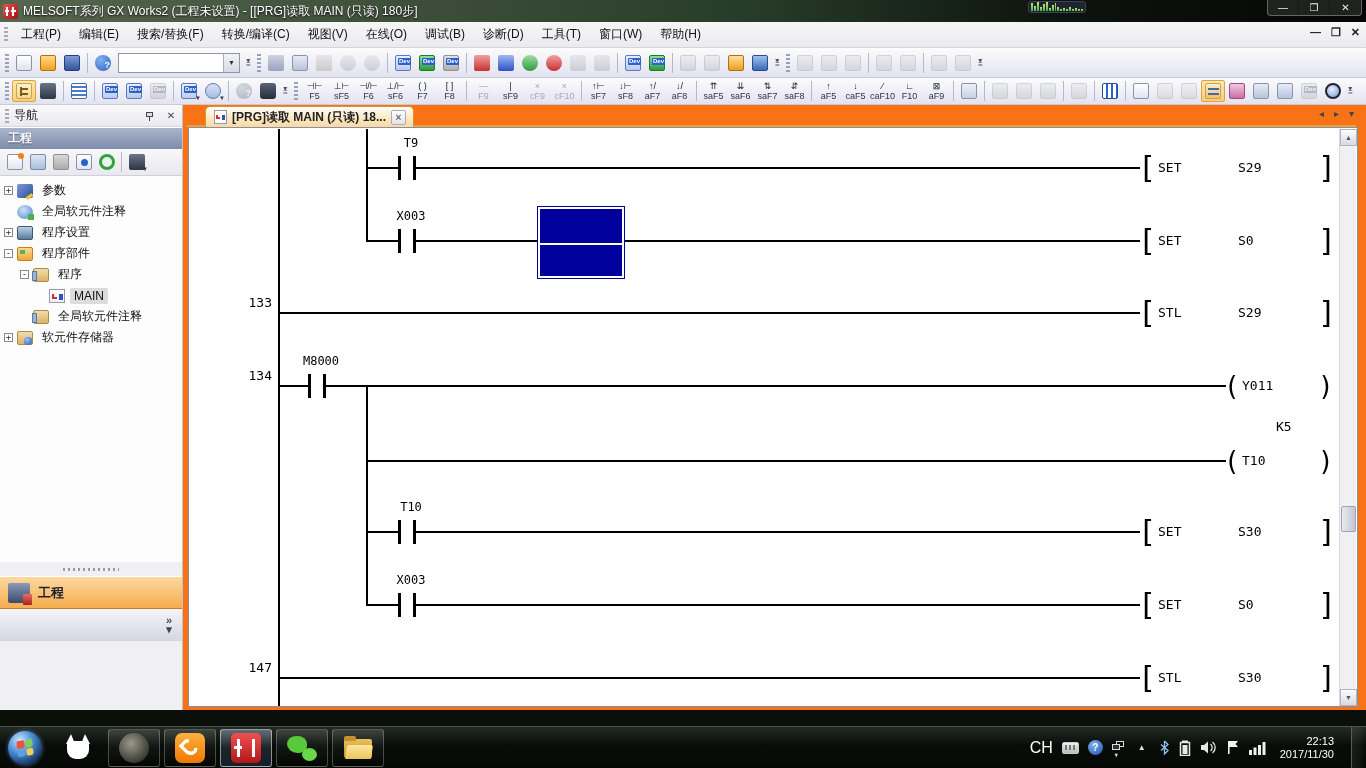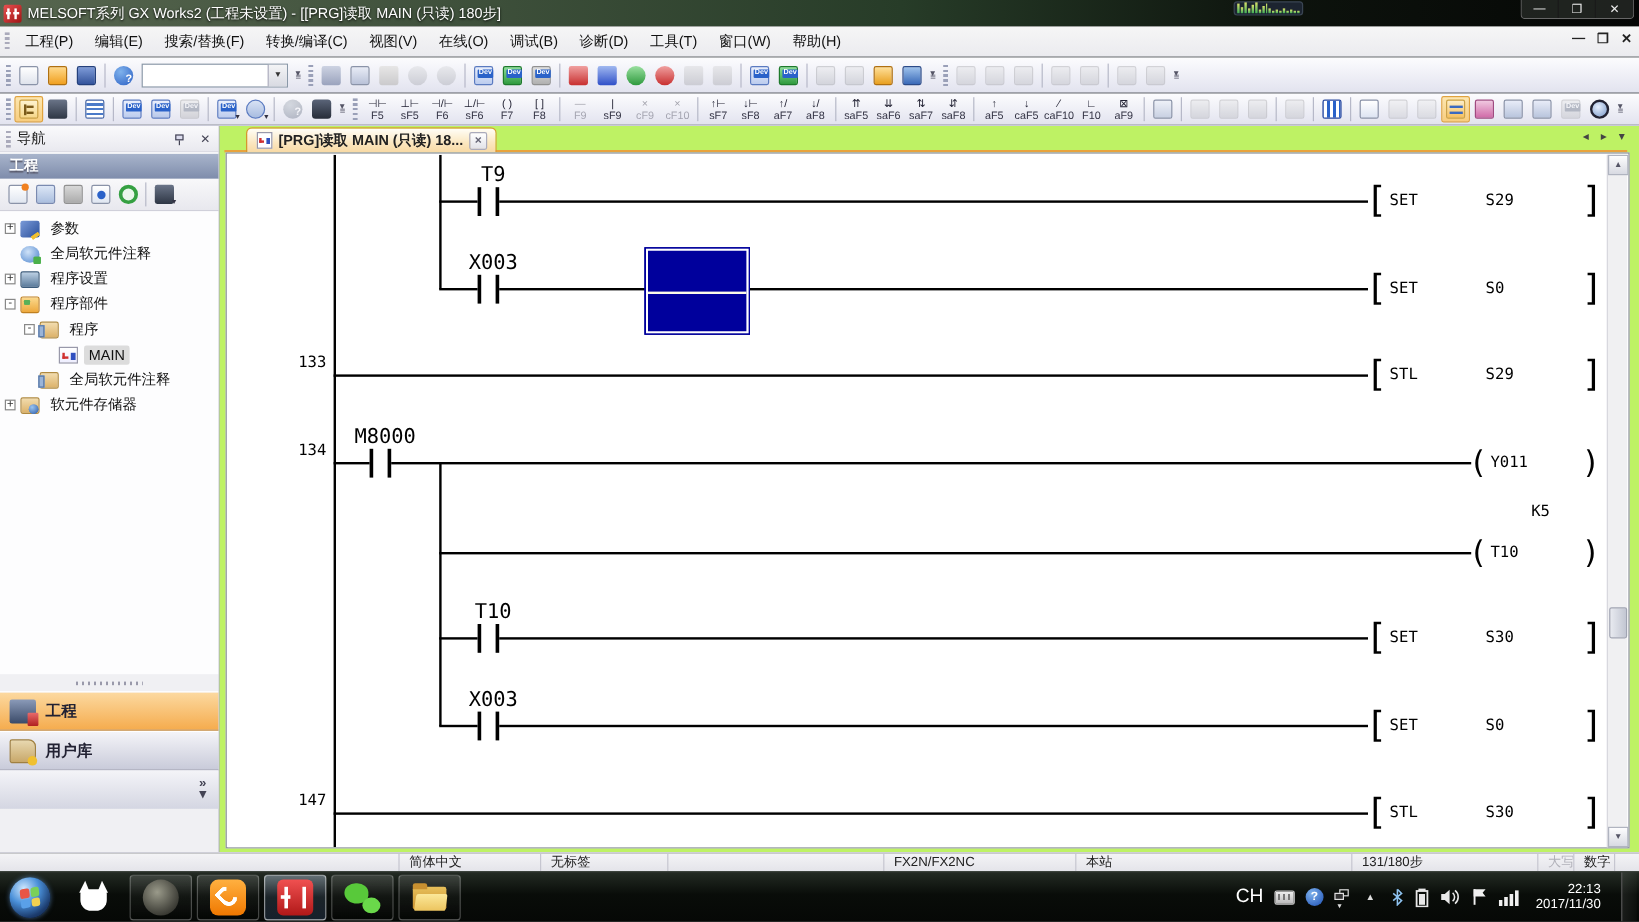--- a/index.html
+++ b/index.html
@@ -149,35 +149,35 @@
   .nb-proj{background:linear-gradient(#8a9ab8,#3a4a68);border-radius:2px;}
   .nb-proj i{position:absolute;right:-2px;bottom:-2px;width:9px;height:11px;background:linear-gradient(#e86a6a,#b02020);border-radius:1px;}
   .nb-lib{background:linear-gradient(#e8d8b0,#c8a86a);border-radius:2px 6px 6px 2px;border:1px solid #a08040;}
   .nb-lib i{position:absolute;right:-2px;bottom:-3px;width:8px;height:8px;background:#f0c030;border-radius:50%;}
   .nb-conn{background:linear-gradient(#9ec2ec,#3a6ab8);border-radius:2px;}
   .nb-conn i{position:absolute;right:-2px;bottom:-3px;width:10px;height:8px;background:#2a3a4a;border:1px solid #8aa;}
   .nav-more{height:32px;background:linear-gradient(#f4f4f8,#d4d6e2);display:flex;align-items:center;justify-content:flex-end;padding-right:10px;color:#445;font-weight:bold;}
   .nav-more .gg{font-size:11px;line-height:9px;text-align:center;}
 
   
-  .mdi-area{position:absolute;left:183px;top:105px;width:1183px;height:605px;background:#bef264;}
+  .mdi-area{position:absolute;left:183px;top:105px;width:1183px;height:605px;background:#f97316;}
   .tab-row{position:absolute;left:0;top:0;width:100%;height:22px;}
   .tab-underline{position:absolute;left:4px;right:10px;top:20px;height:2px;background:#e8a33d;}
   .doc-tab{position:absolute;left:22px;top:1px;height:21px;display:flex;align-items:center;gap:5px;padding:0 7px 0 8px;
     background:linear-gradient(#fffef8,#fbe7c0 60%,#f8d9a4);border:1px solid #d8942e;border-bottom:none;border-radius:5px 5px 0 0;
     font-size:12px;font-weight:bold;color:#222;}
   .tab-icon{width:13px;height:14px;background:#fff;border:1px solid #99a;position:relative;flex:none;}
   .tab-icon i:nth-child(1){position:absolute;left:1px;top:4px;width:4px;height:4px;border-left:2px solid #d03030;border-bottom:2px solid #d03030;}
   .tab-icon i:nth-child(2){position:absolute;right:1px;top:4px;width:3px;height:5px;background:#3050c0;}
   .tab-close{width:15px;height:15px;background:linear-gradient(#fff,#e2e2e8);border:1px solid #aab;border-radius:2px;font-size:10px;font-weight:bold;color:#667;display:flex;align-items:center;justify-content:center;}
   .tab-nav{position:absolute;right:12px;top:3px;display:flex;gap:10px;color:#444;font-size:10px;}
   .editor{position:absolute;left:5px;top:22px;width:1170px;height:580px;border:1px solid #8a8f9a;background:#fff;}
   .canvas{position:absolute;left:1px;top:1px;width:1150px;height:577px;background:#fff;overflow:hidden;}
   .hline,.vline{position:absolute;background:#000;}
-  .lad-label{position:absolute;font-family:"DejaVu Sans Mono",monospace;font-size:17px;color:#000;transform:translateX(-50%);}
+  .lad-label{position:absolute;font-family:"DejaVu Sans Mono",monospace;font-size:12px;color:#000;transform:translateX(-50%);}
   .lad-step{position:absolute;font-family:"DejaVu Sans Mono",monospace;font-size:13px;color:#000;width:42px;text-align:right;}
   .lad-text{position:absolute;font-family:"DejaVu Sans Mono",monospace;font-size:13px;color:#000;}
   .lad-brk{position:absolute;font-family:"DejaVu Sans Mono",monospace;font-size:30px;font-weight:200;color:#000;line-height:32px;}
   .pole{position:absolute;width:3px;height:24px;background:#000;}
   .selcell{position:absolute;background:#00009c;border:1px solid #00009c;box-shadow:inset 0 0 0 2px #ffffff;}
   .selcell i{position:absolute;left:2px;right:2px;height:2px;background:#fdfbe8;}
   .vscroll{position:absolute;right:1px;top:1px;width:17px;height:577px;background:#f0f0f2;border-left:1px solid #d8d8de;}
   .sbtn{position:absolute;left:0;width:17px;height:17px;background:linear-gradient(#fdfdfe,#d8dae2);border:1px solid #b0b4c0;font-size:7px;color:#556;display:flex;align-items:center;justify-content:center;}
   .sthumb{position:absolute;left:1px;width:15px;height:26px;background:linear-gradient(90deg,#e8eaf0,#c2c6d2);border:1px solid #a0a4b2;border-radius:2px;}
 
@@ -731,26 +731,20 @@
       </div>
     <div class="nav-splitter">
         <i></i>
       </div>
     <div id="nav-buttons">
         <div class="nav-btn active">
           <span class="nb-ic nb-proj">
             <i></i>
           </span>
           <span>工程</span>
-        </div>
-        <div class="nav-btn">
-          <span class="nb-ic nb-lib">
-            <i></i>
-          </span>
-          <span>用户库</span>
         </div>
       </div>
     <div class="nav-more">
       <span class="gg"><span>»</span><br>▾</span>
     </div>
   </div>
 
   <div class="mdi-area">
     <div class="tab-row">
       <div class="tab-underline"></div>
@@ -840,32 +834,20 @@
           </div>
         </div>
       <div class="vscroll">
         <span class="sbtn" style="top:0;">▲</span>
         <span class="sthumb" id="scroll-thumb" style="top: 377px;"></span>
         <span class="sbtn" style="bottom:0;">▼</span>
       </div>
     </div>
   </div>
 
-  <div class="statusbar" id="statusbar">
-      <div class="ssec" style="width: 333px;"></div>
-      <div class="ssec" style="width: 118px;">简体中文</div>
-      <div class="ssec" style="width: 106px;">无标签</div>
-      <div class="ssec" style="width: 180px;"></div>
-      <div class="ssec" style="width: 160px;">FX2N/FX2NC</div>
-      <div class="ssec" style="width: 230px;">本站</div>
-      <div class="ssec" style="width: 155px;">131/180步</div>
-      <div class="ssec dis" style="width: 30px;">大写</div>
-      <div class="ssec" style="width: 34px;">数字</div>
-      <div class="ssec" style="flex: 1 1 0%; border-right: none;"></div>
-    </div>
 
   <div class="taskbar">
     <div class="startorb">
         <span class="orbflag">
           <i></i>
           <i></i>
           <i></i>
           <i></i>
         </span>
       </div>

